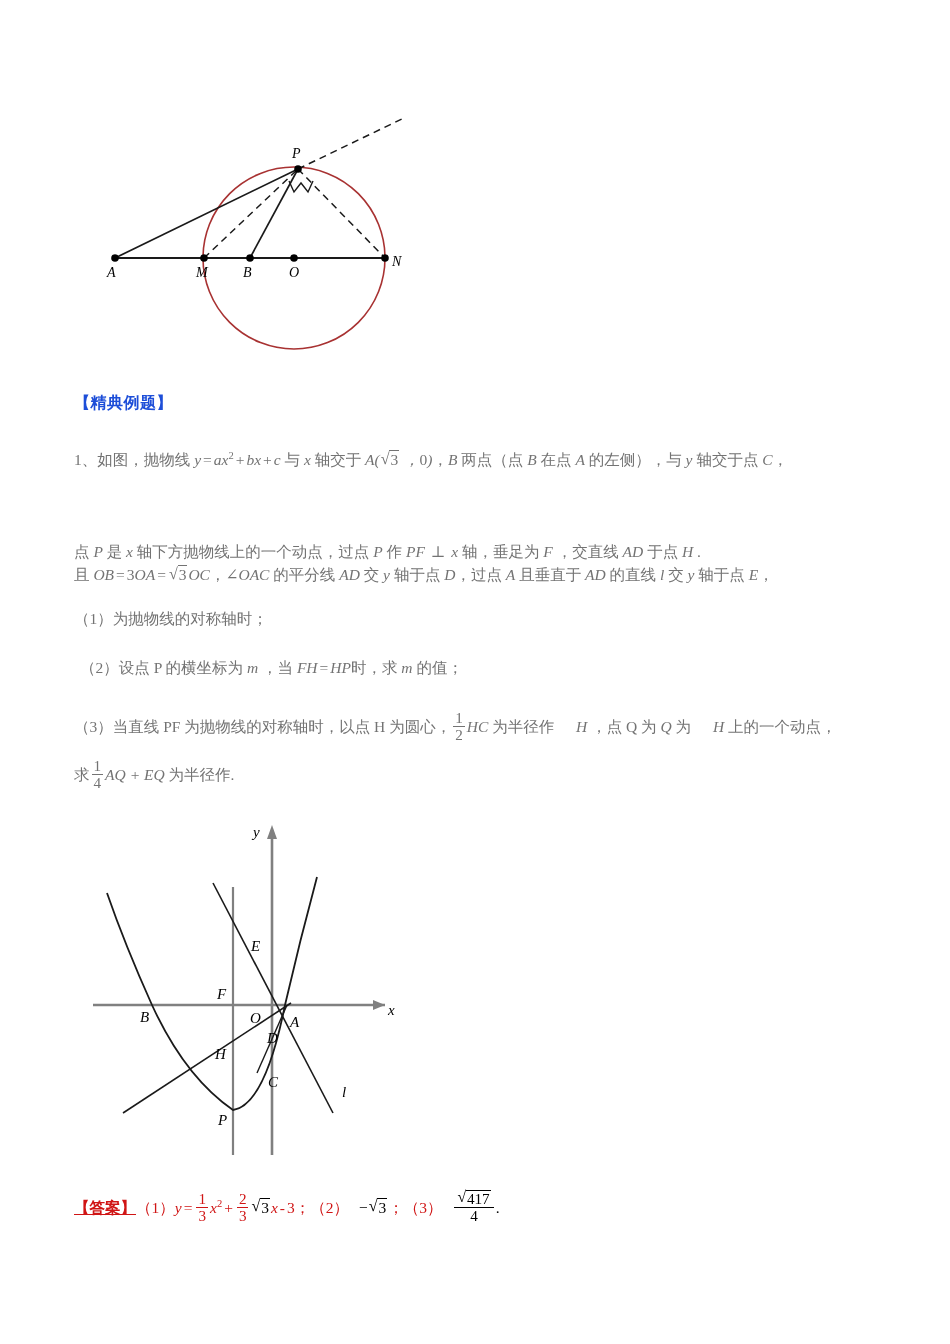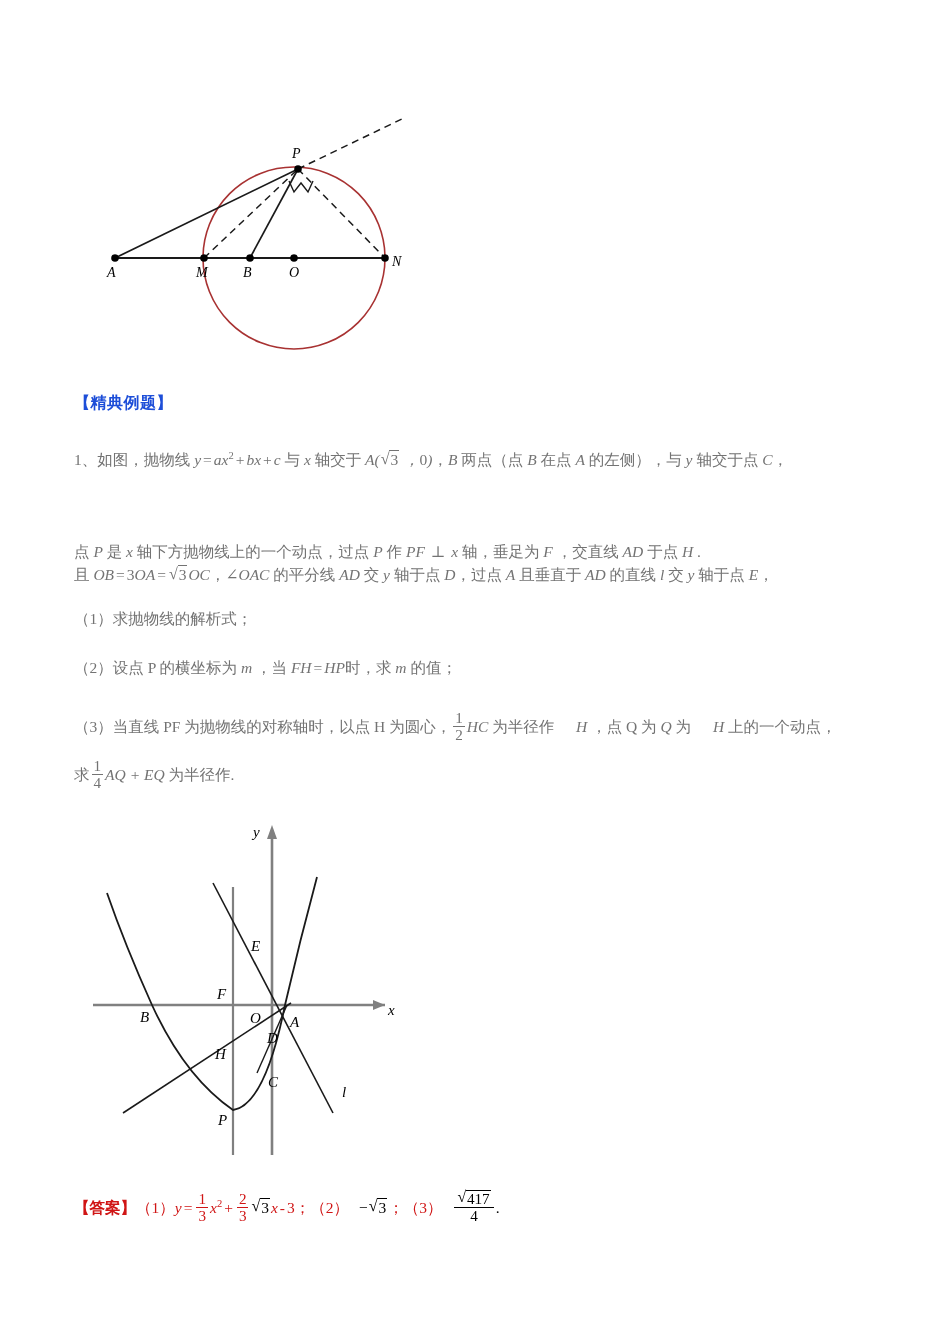--- a/index.html
+++ b/index.html
@@ -101,21 +101,21 @@
   #answer-line {
     position: absolute;
     left: 74px;
     top: 1190px;
     font-size: 15.5px;
     color: #d01515;
     white-space: nowrap;
     font-family: "Liberation Serif", "DejaVu Serif", serif;
   }
   #answer-line .blk { color: #000000; }
-  .ans-label { font-weight: bold; }
+  .ans-label { font-weight: bold; text-decoration: underline; }
 </style>
 </head>
 <body>
 
 <div class="page">
 
   <div id="fig-circle">
     <svg width="400" height="280" viewBox="0 0 400 280">
 
       <circle cx="224" cy="163" r="91" fill="none" stroke="#a83232" stroke-width="1.6"></circle>
@@ -158,24 +158,24 @@
 
   <div class="text-line" style="left:74px; top:521px;margin-top:44px;">
     <span>且 <span class="mi">OB</span><span class="op">=</span><span class="mn">3</span><span class="mi">OA</span><span class="op">=</span><span class="sqrt"><span class="rad mn">3</span></span><span class="mi">OC</span>，∠<span class="mi">OAC</span> 的平分线 <span class="mi">AD</span> 交 <span class="mi">y</span> 轴于点 <span class="mi">D</span>，过点 <span class="mi">A</span> 且垂直于 <span class="mi">AD</span> 的直线 <span class="mi">l</span> 交 <span class="mi">y</span> 轴于点 <span class="mi">E</span>，</span>
   </div>
 
   <div class="text-line" style="left:74px; top:543px;">
     <span>点 <span class="mi">P</span> 是 <span class="mi">x</span> 轴下方抛物线上的一个动点，过点 <span class="mi">P</span> 作 <span class="mi">PF</span> <span class="op">⊥</span> <span class="mi">x</span> 轴，垂足为 <span class="mi">F</span> ，交直线 <span class="mi">AD</span> 于点 <span class="mi">H</span> .</span>
   </div>
 
   <div class="text-line" style="left:74px; top:610px;">
-    <span>（1）</span><span>求抛物线的解析式；</span>
-  </div>
-
-  <div class="text-line" style="left:74px; top:659px;">
+    <span>（1）</span><span>为抛物线的对称轴时；</span>
+  </div>
+
+  <div class="text-line" style="left:80px; top:659px;">
     <span>（2）</span><span>设点 P 的横坐标为 </span><span class="mi">m</span><span> ，当 </span><span class="mi">FH<span class="op">=</span>HP</span><span>时，求 </span><span class="mi">m</span><span> 的值；</span>
   </div>
 
   <div class="text-line" style="left:74px; top:710px;">
     <span>（3）</span><span>当直线 PF 为抛物线的对称轴时，以点 H 为圆心，</span><span class="frac"><span class="num">1</span><span class="den">2</span></span><span class="mi">HC</span><span> 为半径作 </span><span style="display:inline-block;width:18px;"></span><span class="mi">H</span><span> ，点 Q 为 </span><span class="mi">Q</span><span> 为 </span><span style="display:inline-block;width:18px;"></span><span class="mi">H</span><span> 上的一个动点，</span>
   </div>
 
   <div class="text-line" style="left:74px; top:758px;">
     <span>求</span><span class="frac"><span class="num">1</span><span class="den">4</span></span><span class="mi">AQ + EQ</span><span> 为半径作.</span>
   </div>

